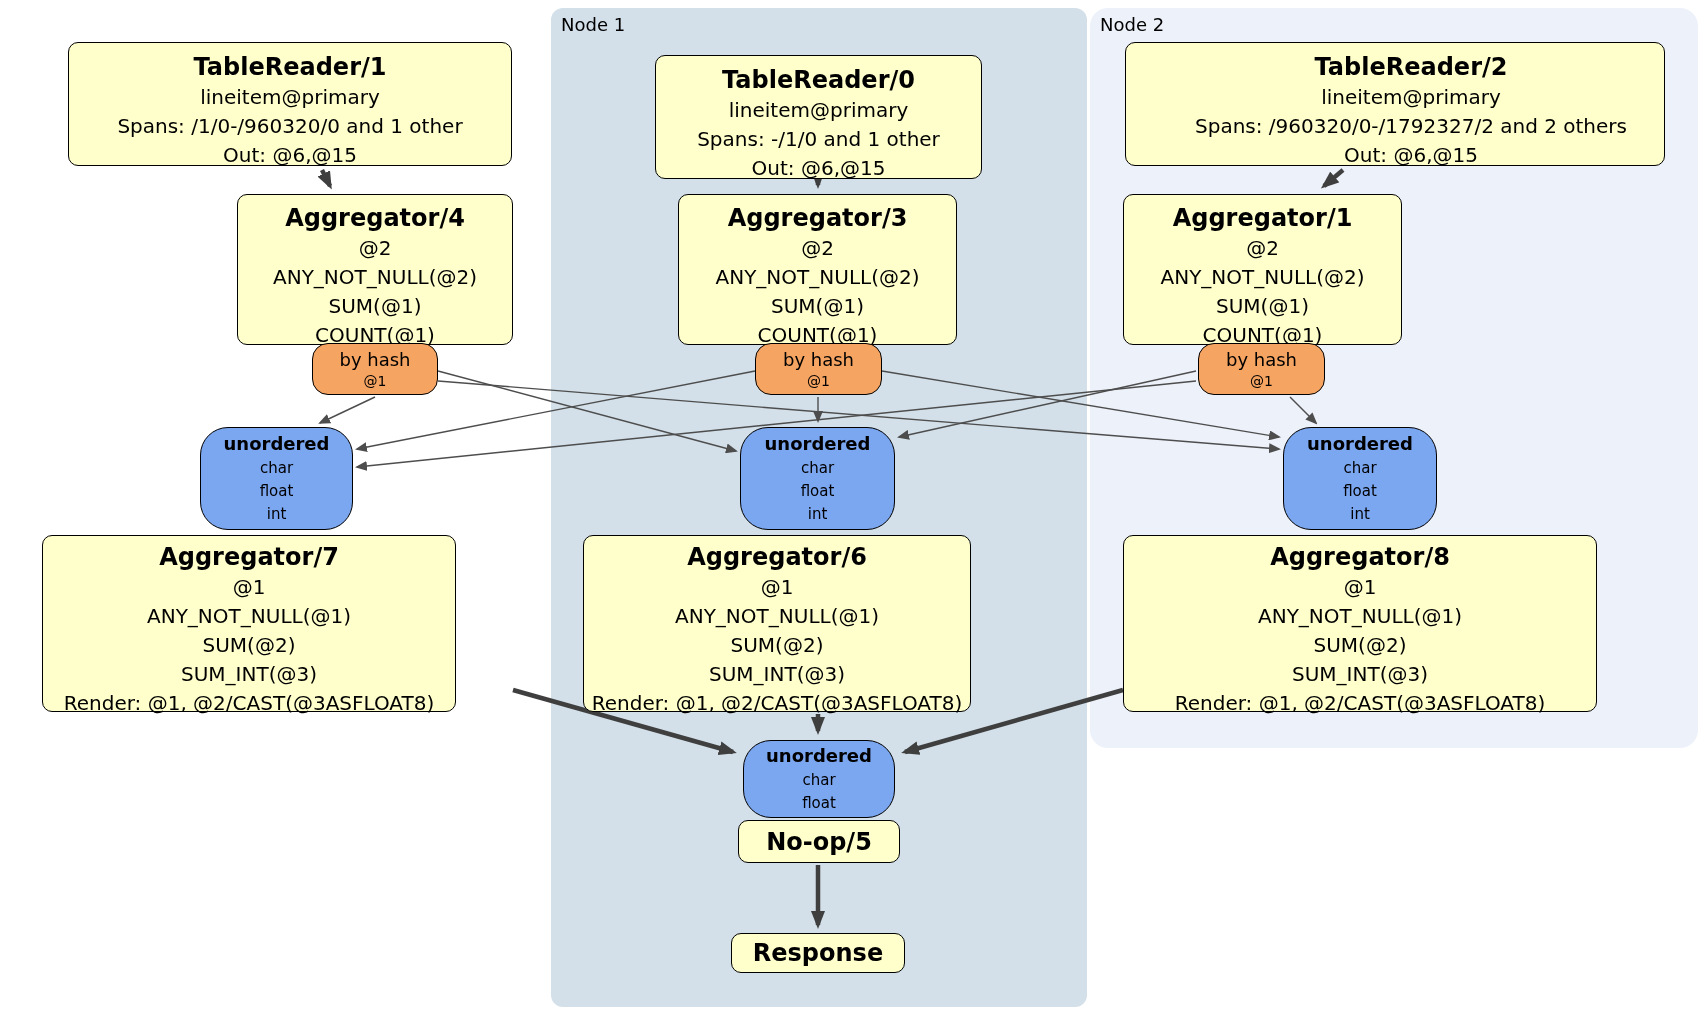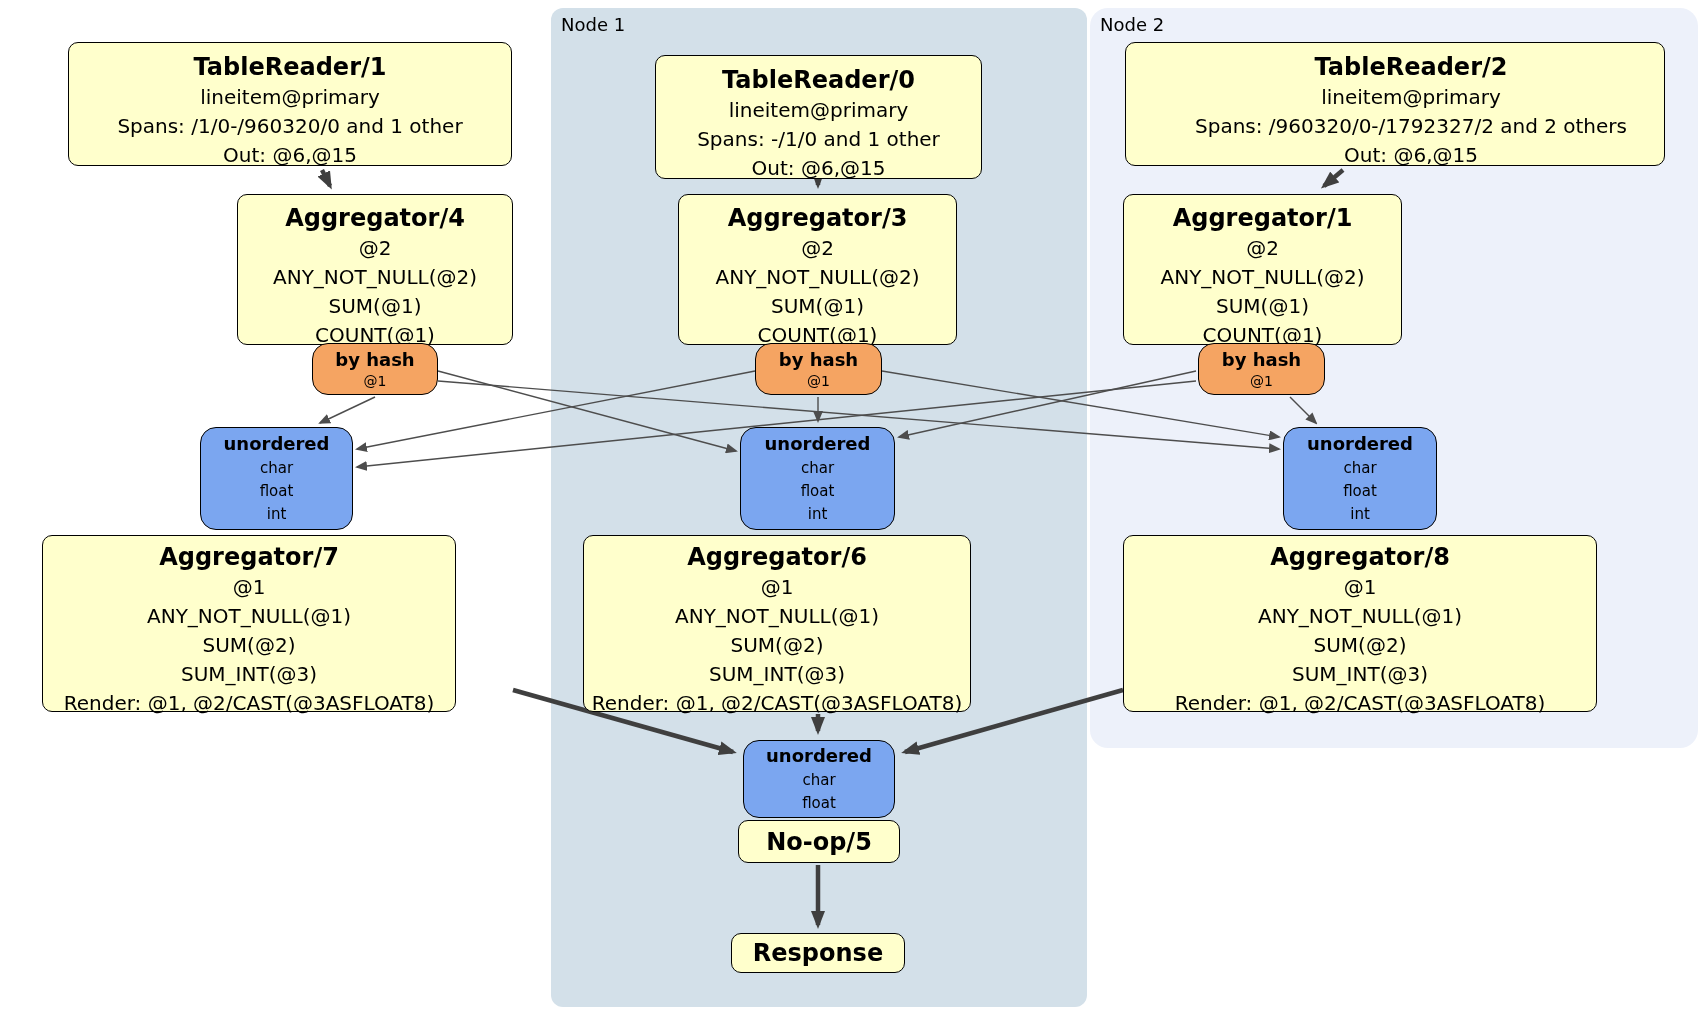--- a/index.html
+++ b/index.html
@@ -13,24 +13,24 @@
 
   .pbox{position:absolute;z-index:3;background:#ffffcc;border:1.6px solid #000;border-radius:10px;
         display:flex;flex-direction:column;justify-content:center;align-items:center;
         text-align:center;color:#000;box-sizing:border-box;}
   .ptitle{font-weight:bold;font-size:24px;line-height:31px;white-space:nowrap;margin-top:13px;}
   .pline{font-size:20px;line-height:29px;white-space:nowrap;}
 
   .router{position:absolute;z-index:4;background:#f5a462;border:1.6px solid #000;border-radius:16px;
           display:flex;flex-direction:column;justify-content:center;align-items:center;
           text-align:center;box-sizing:border-box;}
-  .router .rtitle{font-weight:bold;font-size:18px;line-height:24px;}
+  .router .rtitle{font-weight:normal;font-size:18px;line-height:24px;}
   .router .rline{font-size:14px;line-height:18px;}
 
-  .sync{position:absolute;z-index:4;background:#7ba6f0;border:1.6px solid #000;border-radius:16px;
+  .sync{position:absolute;z-index:4;background:#7ba6f0;border:1.6px solid #000;border-radius:28px;
         display:flex;flex-direction:column;justify-content:center;align-items:center;
         text-align:center;box-sizing:border-box;}
   .sync .stitle{font-weight:bold;font-size:18px;line-height:26px;}
   .sync .sline{font-size:15px;line-height:23px;}
 
   .terminal{font-weight:bold;font-size:24px;}
 </style>
 </head>
 <body>
 

